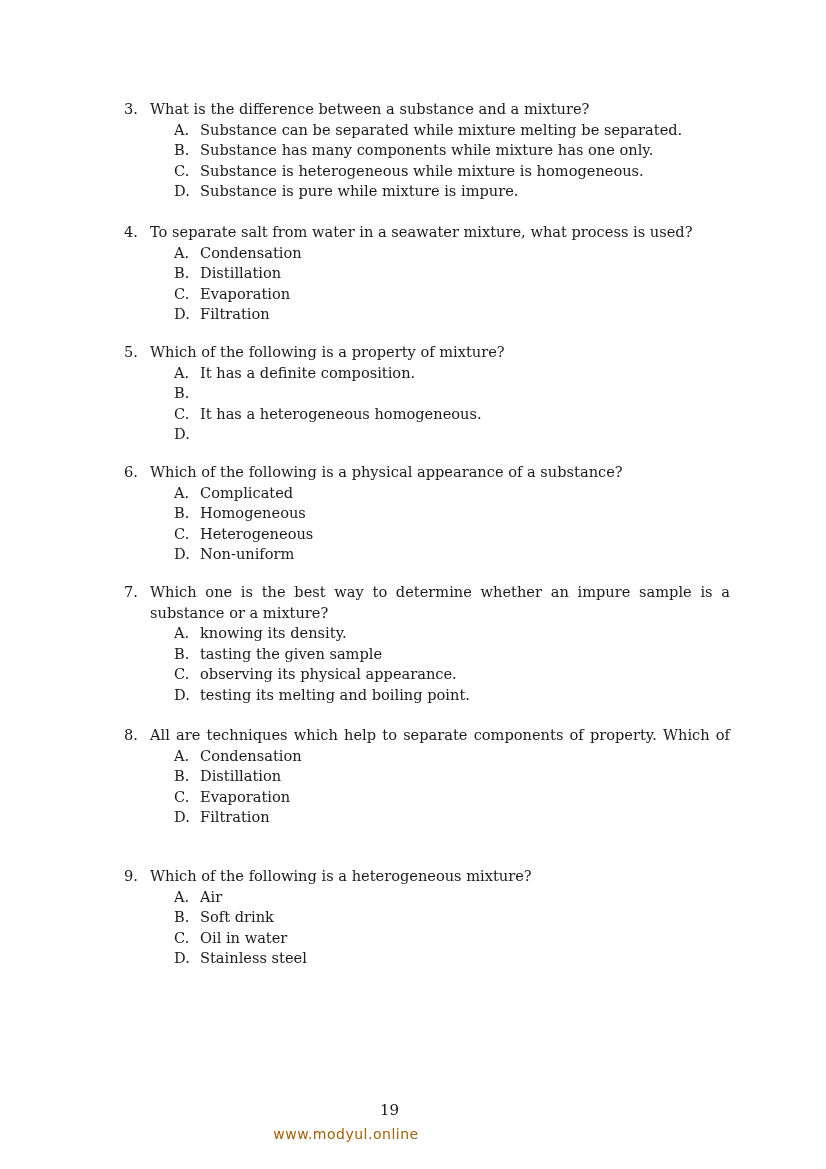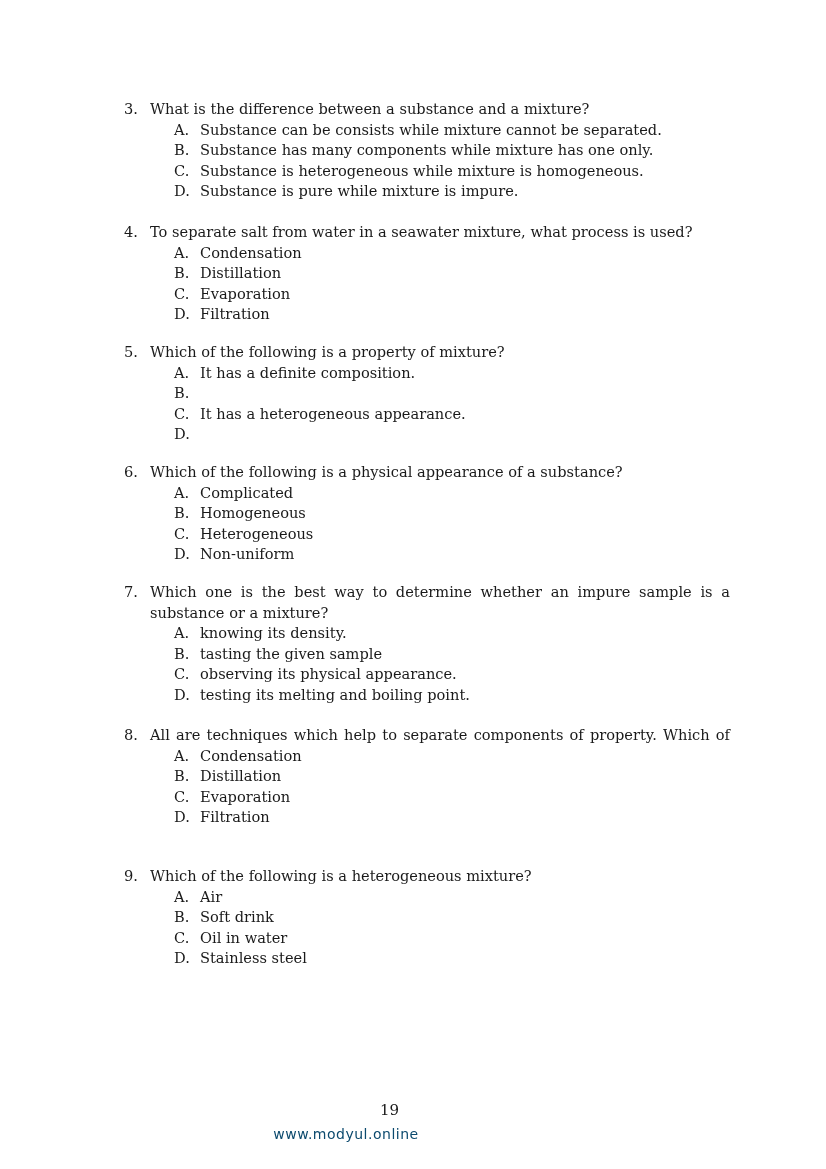--- a/index.html
+++ b/index.html
@@ -12,36 +12,36 @@
     .q-text { flex: 1; text-align: justify; }
     .q-text.justify-last { text-align-last: justify; }
     .options { margin-left: 50px; }
     .option { display: flex; }
     .opt-letter { width: 26px; flex: none; }
     b { font-weight: bold; }
     .page-number { position: absolute; top: 1101px; left: 0; width: 779px; text-align: center;
                    font-size: 15px; color: #1a1a1a; }
     .watermark { position: absolute; top: 1126px; left: 0; width: 692px; text-align: center;
                  font-family: "DejaVu Sans", "Liberation Sans", sans-serif; font-size: 14px;
-                 color: #0c4a6e; letter-spacing: 0.5px; }
+                 color: #a16207; letter-spacing: 0.5px; }
   </style>
 </head>
 <body>
 
 <div class="page">
 
   <div class="question" style="top:99px;">
     <div class="q-line">
       <span class="q-num">3.</span>
       <span class="q-text">What is the difference between a substance and a mixture?</span>
     </div>
     <div class="options">
       <div class="option">
           <span class="opt-letter">A.</span>
-          <span>Substance can be consists while mixture cannot be separated.</span>
+          <span>Substance can be separated while mixture melting be separated.</span>
         </div>
       <div class="option">
           <span class="opt-letter">B.</span>
           <span>Substance has many components while mixture has one only.</span>
         </div>
       <div class="option">
           <span class="opt-letter">C.</span>
           <span>Substance is heterogeneous while mixture is homogeneous.</span>
         </div>
       <div class="option">
@@ -84,21 +84,21 @@
     <div class="options">
       <div class="option">
           <span class="opt-letter">A.</span>
           <span>It has a definite composition.</span>
         </div>
       <div class="option">
           <span class="opt-letter">B.</span>
         </div>
       <div class="option">
           <span class="opt-letter">C.</span>
-          <span>It has a heterogeneous appearance.</span>
+          <span>It has a heterogeneous homogeneous.</span>
         </div>
       <div class="option">
           <span class="opt-letter">D.</span>
         </div>
     </div>
   </div>
 
   <div class="question" style="top:462px;">
     <div class="q-line">
       <span class="q-num">6.</span>

